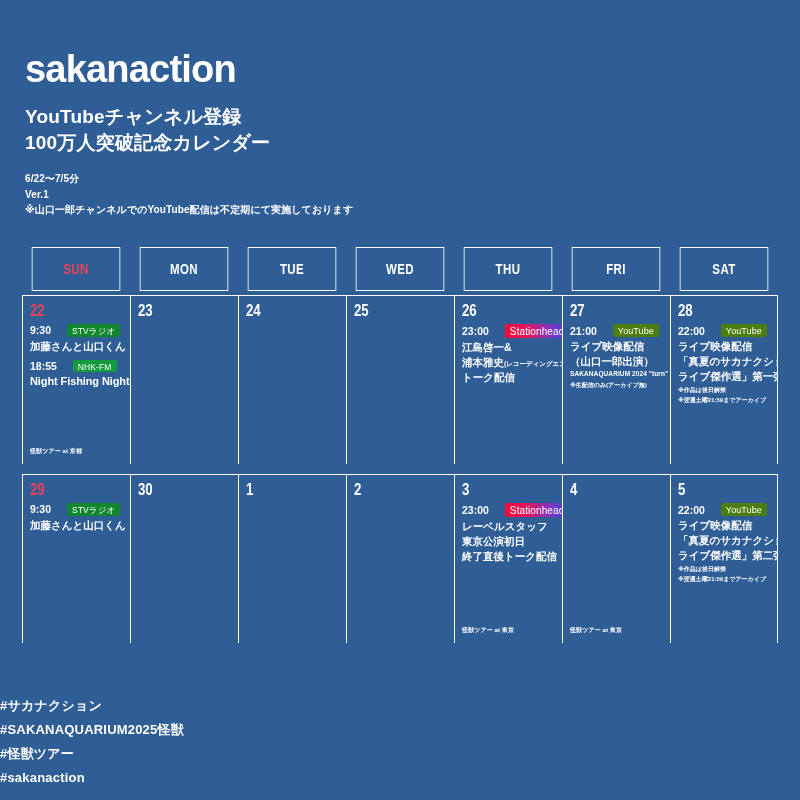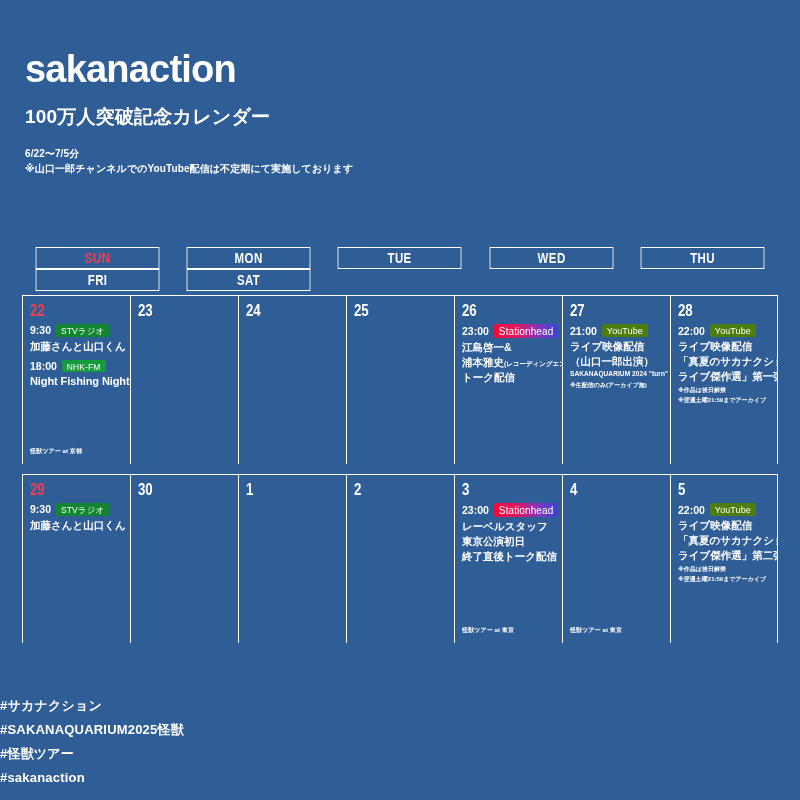--- a/index.html
+++ b/index.html
@@ -58,21 +58,21 @@
 
   
   .calendar {
     position: absolute;
     left: 22px;
     top: 247px;
     width: 756px;
   }
   .dow-row {
     display: grid;
-    grid-template-columns: repeat(5, 1fr);
+    grid-template-columns: repeat(7, 1fr);
     gap: 0;
     height: 44px;
     margin-bottom: 4px;
   }
   .dow {
     border: 1px solid #ffffff;
     display: flex;
     align-items: center;
     justify-content: center;
     font-size: 14px;
@@ -109,21 +109,21 @@
     transform-origin: left center;
     margin-bottom: 5px;
     color: #ffffff;
   }
   .daynum.sun { color: #ef4056; }
 
   .ev { margin-bottom: 6px; }
   .ev-top {
     display: flex;
     align-items: center;
-    gap: 5px;
+    gap: 16px;
     margin-bottom: 2px;
     white-space: nowrap;
   }
   .ev-time {
     font-size: 10.5px;
     font-weight: 700;
     color: #ffffff;
     letter-spacing: 0;
   }
   .badge {
@@ -198,24 +198,26 @@
   }
 </style>
 </head>
 <body>
 
 <div id="page">
 
   <div class="header">
     <div class="brand">sakanaction</div>
     <div class="subtitle">
+      <div>YouTubeチャンネル登録</div>
       <div>100万人突破記念カレンダー</div>
     </div>
     <div class="meta">
       <div>6/22〜7/5分</div>
+      <div>Ver.1</div>
       <div>※山口一郎チャンネルでのYouTube配信は不定期にて実施しております</div>
     </div>
   </div>
 
   <div class="calendar">
     <div class="dow-row" id="dow-row">
         <div class="dow sun">SUN</div>
         <div class="dow">MON</div>
         <div class="dow">TUE</div>
         <div class="dow">WED</div>
@@ -229,21 +231,21 @@
             <div class="daynum sun">22</div>
             <div class="ev">
               <div class="ev-top">
                 <span class="ev-time">9:30</span>
                 <span class="badge stv">STVラジオ</span>
               </div>
               <div class="ev-line">加藤さんと山口くん</div>
             </div>
             <div class="ev">
               <div class="ev-top">
-                <span class="ev-time">18:00</span>
+                <span class="ev-time">18:55</span>
                 <span class="badge nhk">NHK-FM</span>
               </div>
               <div class="ev-line en">Night Fishing Night</div>
             </div>
             <div class="tour-note">怪獣ツアー at 京都</div>
           </div>
           <div class="day">
             <div class="daynum">23</div>
           </div>
           <div class="day">

